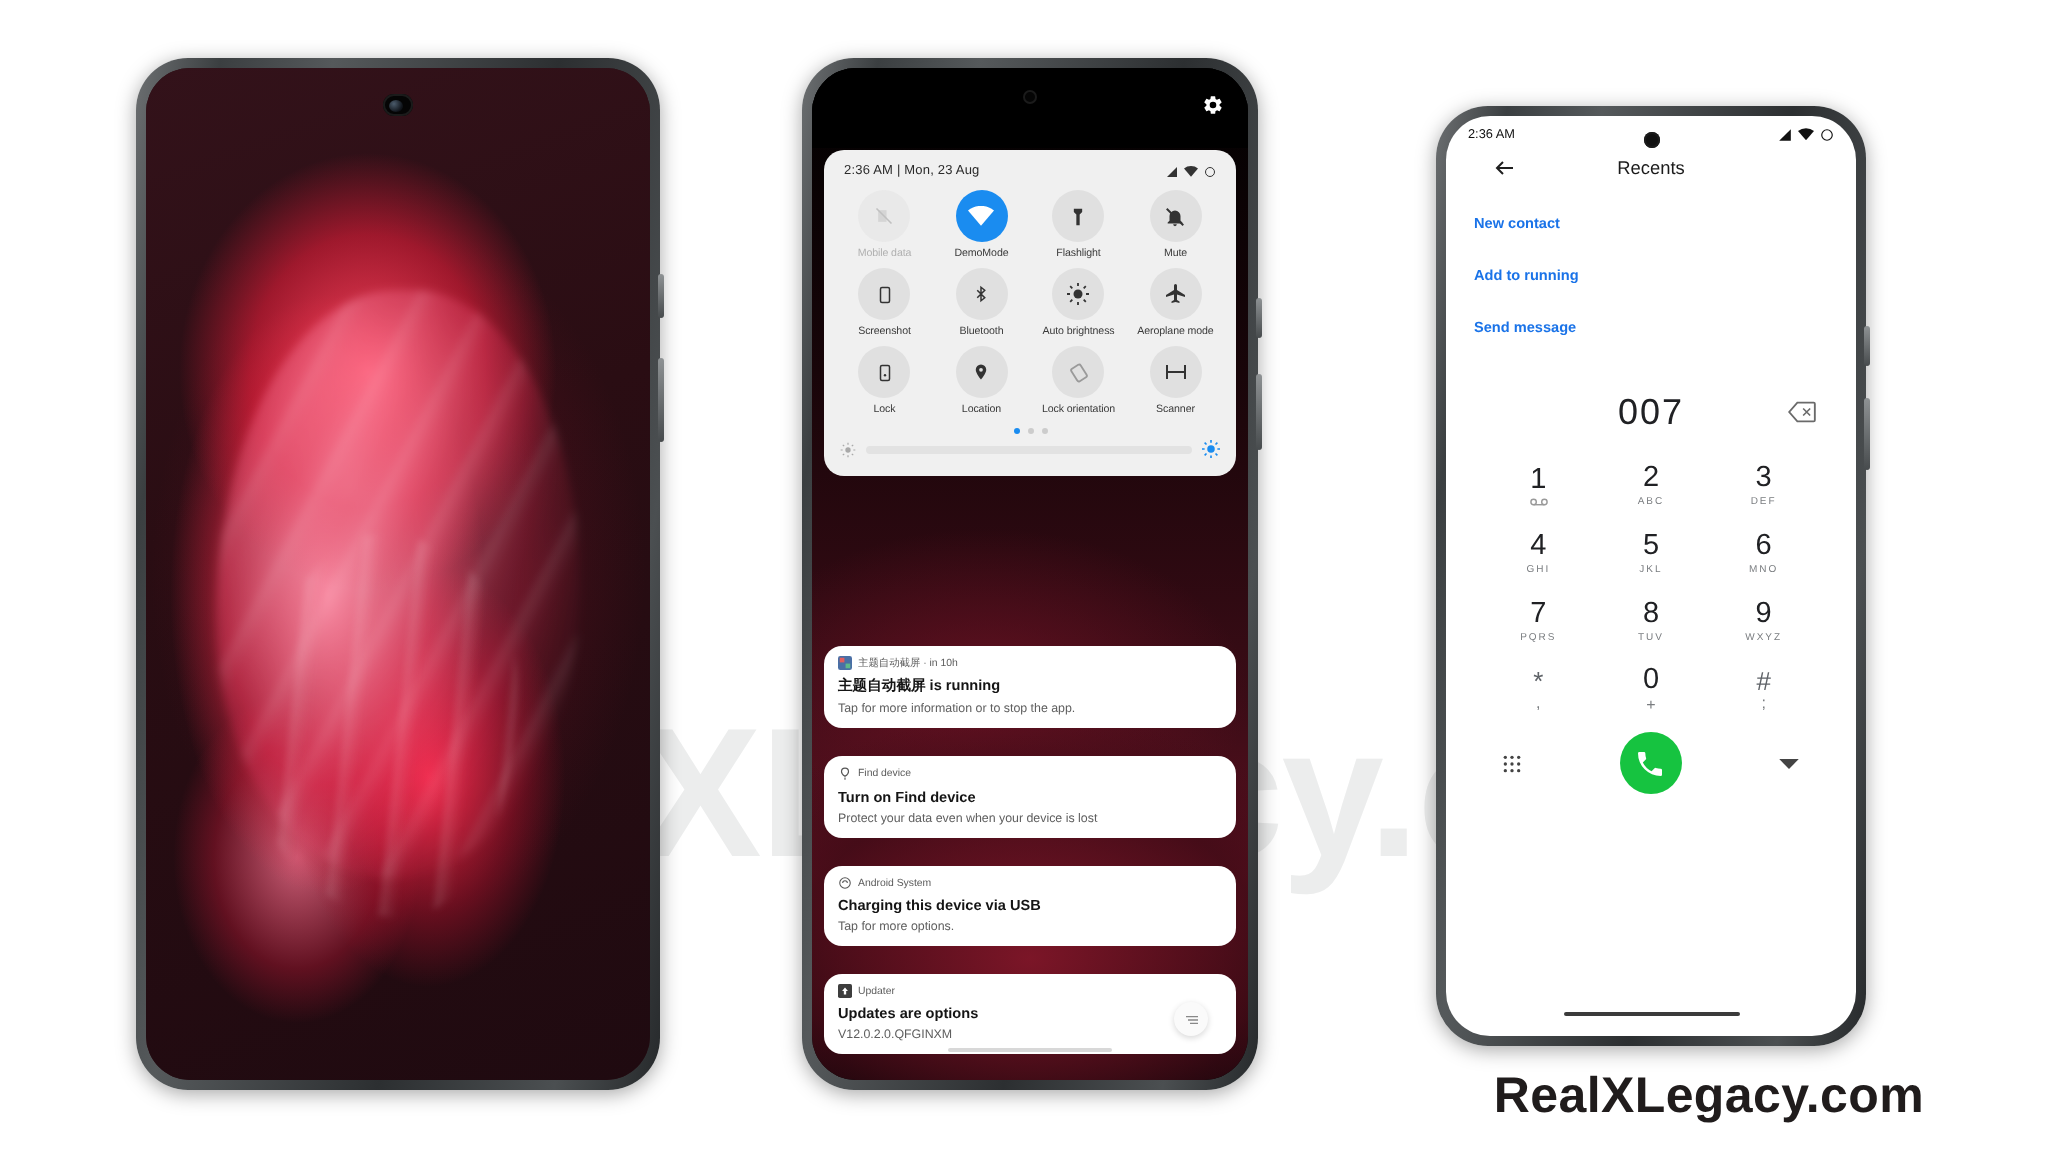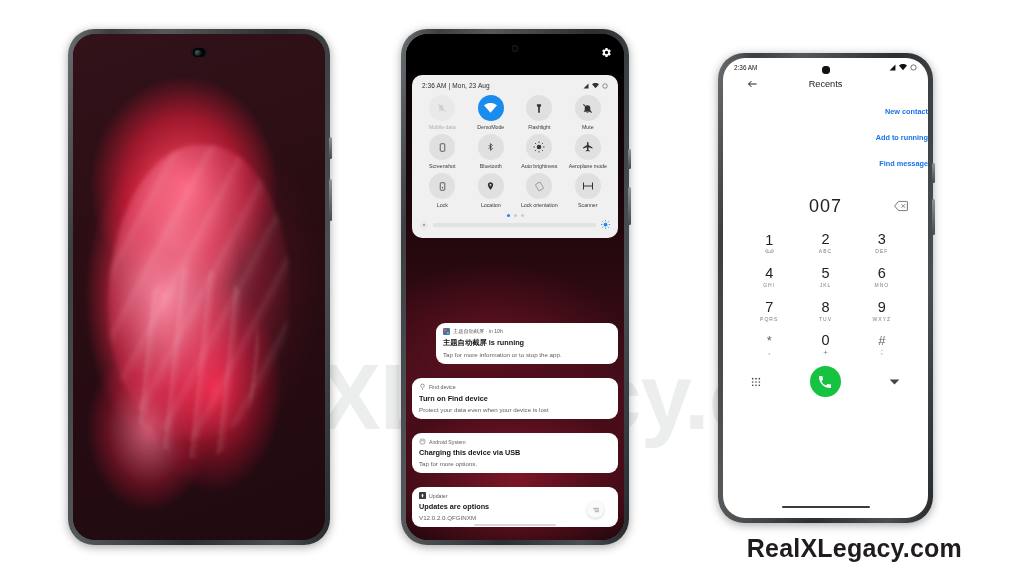--- a/index.html
+++ b/index.html
@@ -164,21 +164,21 @@
   .p3-status .clk { font-size: 6.4px; color: #111; font-weight: 500; }
   #p3cam { top: 8px; width: 8px; height: 8px; background:#111; z-index: 5; }
   .p3-appbar {
     display: flex; align-items: center; position: relative;
     height: 26px; padding: 0 23px;
   }
   .p3-title {
     position: absolute; left: 0; right: 0; text-align: center;
     font-size: 9.2px; color: #1b1b1b; font-weight: normal;
   }
-  .p3-actions { padding: 10px 0 0 14px; text-align: right; }
+  .p3-actions { padding: 10px 0 0 14px; }
   .p3-action { font-size: 7.3px; color: #1a73e8; font-weight: bold; margin-bottom: 17px; }
 
   .dial-display {
     display: flex; align-items: center; justify-content: center;
     position: relative; height: 32px; margin-top: 22px;
   }
   .dial-number { font-size: 18px; color: #202124; letter-spacing: 1px; }
   .dial-back { position: absolute; right: 20px; top: 50%; transform: translateY(-50%); }
   .dialpad { display: grid; grid-template-columns: repeat(3,1fr); row-gap: 4px; padding: 6px 18px 0; }
   .key { display: flex; flex-direction: column; align-items: center; justify-content: center; height: 30px; }
@@ -377,21 +377,21 @@
           <div class="qs-bar"></div>
           <svg width="9" height="9" viewBox="0 0 24 24" fill="#1a8cf0">
               <circle cx="12" cy="12" r="5"></circle>
               <g stroke="#1a8cf0" stroke-width="2.2">
                 <path d="M12 0v3.5M12 20.5V24M0 12h3.5M20.5 12H24M3.5 3.5l2.5 2.5M18 18l2.5 2.5M20.5 3.5L18 6M6 18l-2.5 2.5"></path>
               </g>
             </svg>
         </div>
       </div>
 
-      <div class="notif" style="top:289px;margin-left:24px;">
+      <div class="notif" style="top:289px;">
         <div class="notif-head">
           <svg width="7" height="7" viewBox="0 0 24 24">
               <rect width="24" height="24" rx="4" fill="#4a6fa5"></rect>
               <rect x="3" y="3" width="8" height="8" fill="#e35d5d"></rect>
               <rect x="13" y="13" width="8" height="8" fill="#5db98a"></rect>
             </svg>
           <span class="notif-app">主题自动截屏 · in 10h</span>
         </div>
         <div class="notif-title">主题自动截屏 is running</div>
         <div class="notif-body">Tap for more information or to stop the app.</div>
@@ -468,21 +468,21 @@
           <svg width="13" height="12" viewBox="0 0 24 24" fill="none" stroke="#1f1f1f" stroke-width="2">
               <path d="M20 12H4M10 6l-6 6 6 6"></path>
             </svg>
         </span>
         <span class="p3-title">Recents</span>
       </div>
 
       <div class="p3-actions">
         <div class="p3-action">New contact</div>
         <div class="p3-action">Add to running</div>
-        <div class="p3-action">Find message</div>
+        <div class="p3-action">Send message</div>
       </div>
 
       <div class="dial-display">
         <span class="dial-number">007</span>
         <span class="dial-back">
           <svg width="14" height="11" viewBox="0 0 24 18" fill="none" stroke="#6a6a6a" stroke-width="1.6">
             <path d="M8 1h14a1 1 0 011 1v14a1 1 0 01-1 1H8L1 9z"></path>
             <path d="M13 6l6 6M19 6l-6 6" stroke-width="1.4"></path>
           </svg>
         </span>

